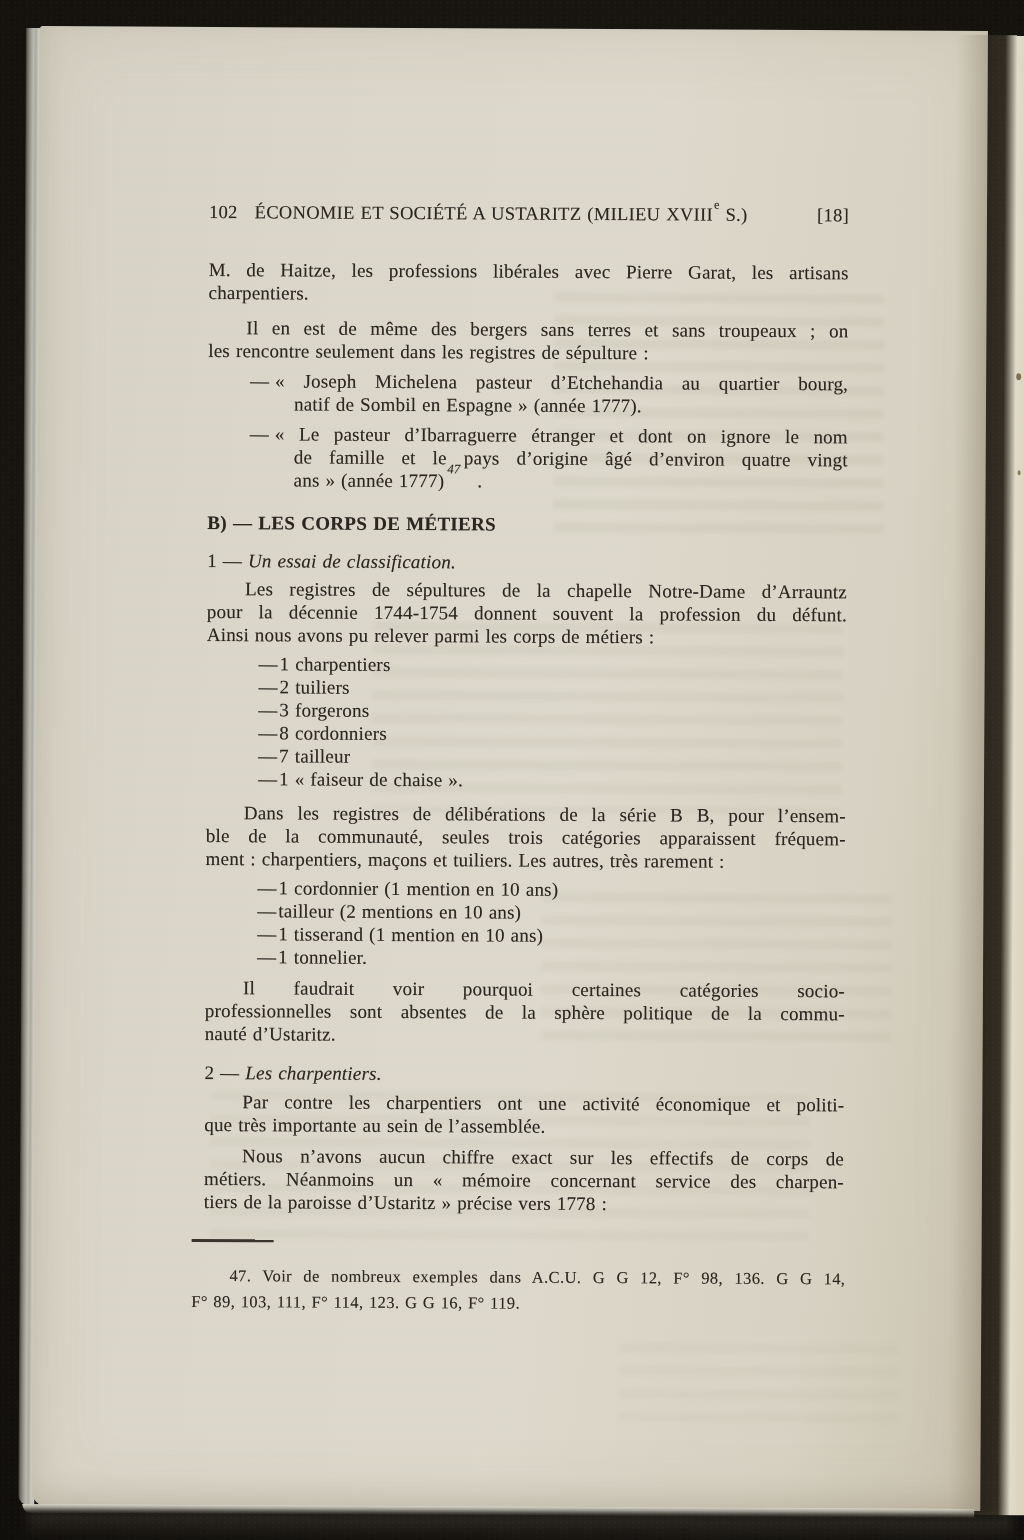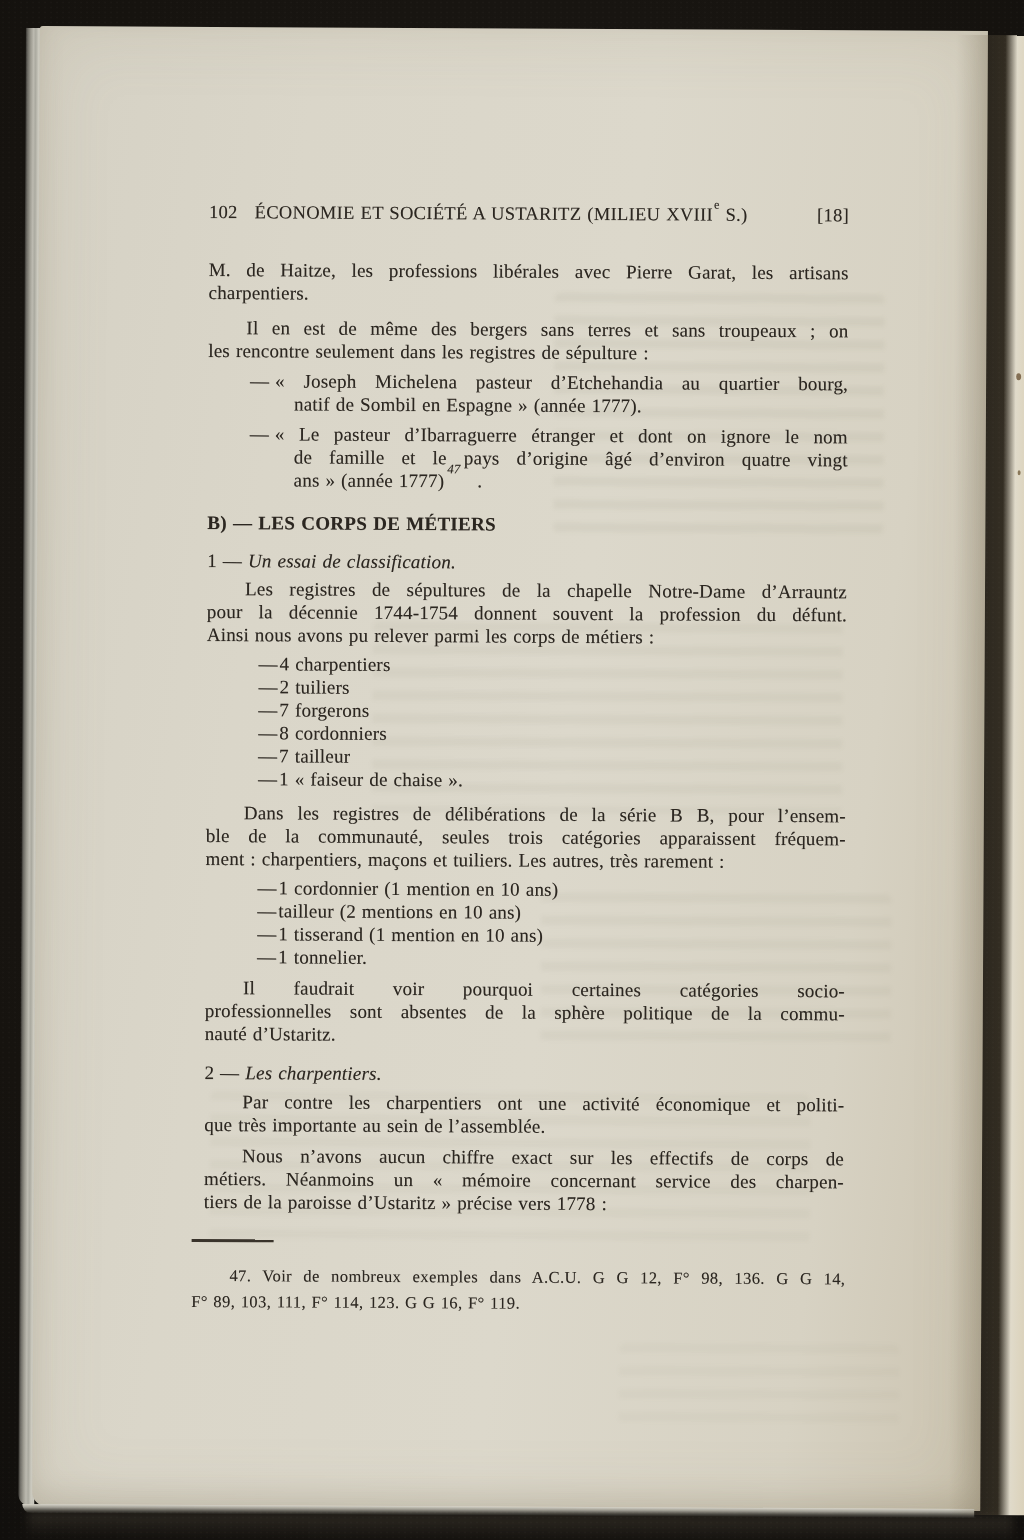--- a/index.html
+++ b/index.html
@@ -143,23 +143,23 @@
       <div class="blk heading b5">B) — LES CORPS DE MÉTIERS</div>
 
       <div class="blk subhead b6"><span>1 — </span><i>Un essai de classification.</i></div>
 
       <div class="blk para b7">
           <div class="ln jl">Les registres de sépultures de la chapelle Notre-Dame d’Arrauntz</div>
           <div class="ln jl">pour la décennie 1744-1754 donnent souvent la profession du défunt.</div>
           <div class="ln">Ainsi nous avons pu relever parmi les corps de métiers :</div>
         </div>
       <div class="blk blist b8">
-          <div class="li"><span class="dash">—</span><span>4 charpentiers</span></div>
+          <div class="li"><span class="dash">—</span><span>1 charpentiers</span></div>
           <div class="li"><span class="dash">—</span><span>2 tuiliers</span></div>
-          <div class="li"><span class="dash">—</span><span>7 forgerons</span></div>
+          <div class="li"><span class="dash">—</span><span>3 forgerons</span></div>
           <div class="li"><span class="dash">—</span><span>8 cordonniers</span></div>
           <div class="li"><span class="dash">—</span><span>7 tailleur</span></div>
           <div class="li"><span class="dash">—</span><span>1 « faiseur de chaise ».</span></div>
         </div>
       <div class="blk para b9">
           <div class="ln jl">Dans les registres de délibérations de la série B B, pour l’ensem-</div>
           <div class="ln jl">ble de la communauté, seules trois catégories apparaissent fréquem-</div>
           <div class="ln">ment : charpentiers, maçons et tuiliers. Les autres, très rarement :</div>
         </div>
       <div class="blk blist b10">

